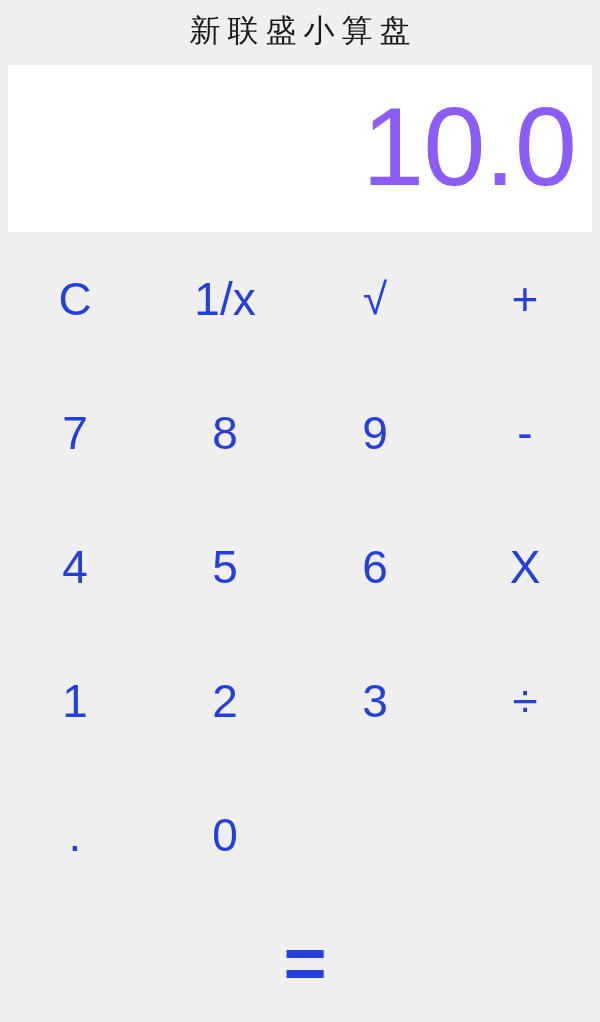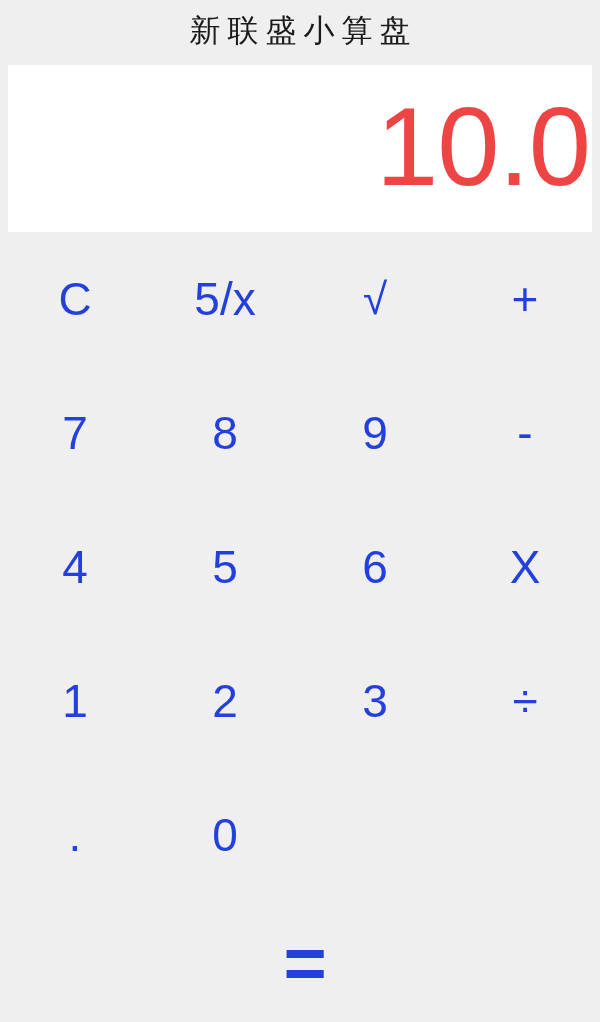--- a/index.html
+++ b/index.html
@@ -56,28 +56,28 @@
     width: 584px;
     height: 167px;
     background: #ffffff;
     box-sizing: border-box;
     display: flex;
     align-items: center;
     justify-content: flex-end;
     overflow: hidden;
   }
   .display-value {
-    color: #ef4444;
+    color: #8b5cf6;
     font-size: 112px;
     line-height: 1.0;
     font-weight: 400;
     letter-spacing: -1px;
     text-align: right;
     white-space: nowrap;
-    padding-right: 2px;
+    padding-right: 16px;
     font-family: "Liberation Sans", "DejaVu Sans", sans-serif;
     transform: translateY(-2px);
   }
 
   
   .keypad {
     position: absolute;
     left: 0;
     top: 232px;
     width: 600px;
@@ -146,21 +146,21 @@
     <div class="app-title">新联盛小算盘</div>
   </div>
 
   <div class="display-wrap">
     <div class="display-value">10.0</div>
   </div>
 
   <div class="keypad">
 
     <button class="key">C</button>
-    <button class="key">5/x</button>
+    <button class="key">1/x</button>
     <button class="key sqrt">√</button>
     <button class="key plus">+</button>
 
     <button class="key">7</button>
     <button class="key">8</button>
     <button class="key">9</button>
     <button class="key">-</button>
 
     <button class="key">4</button>
     <button class="key">5</button>

